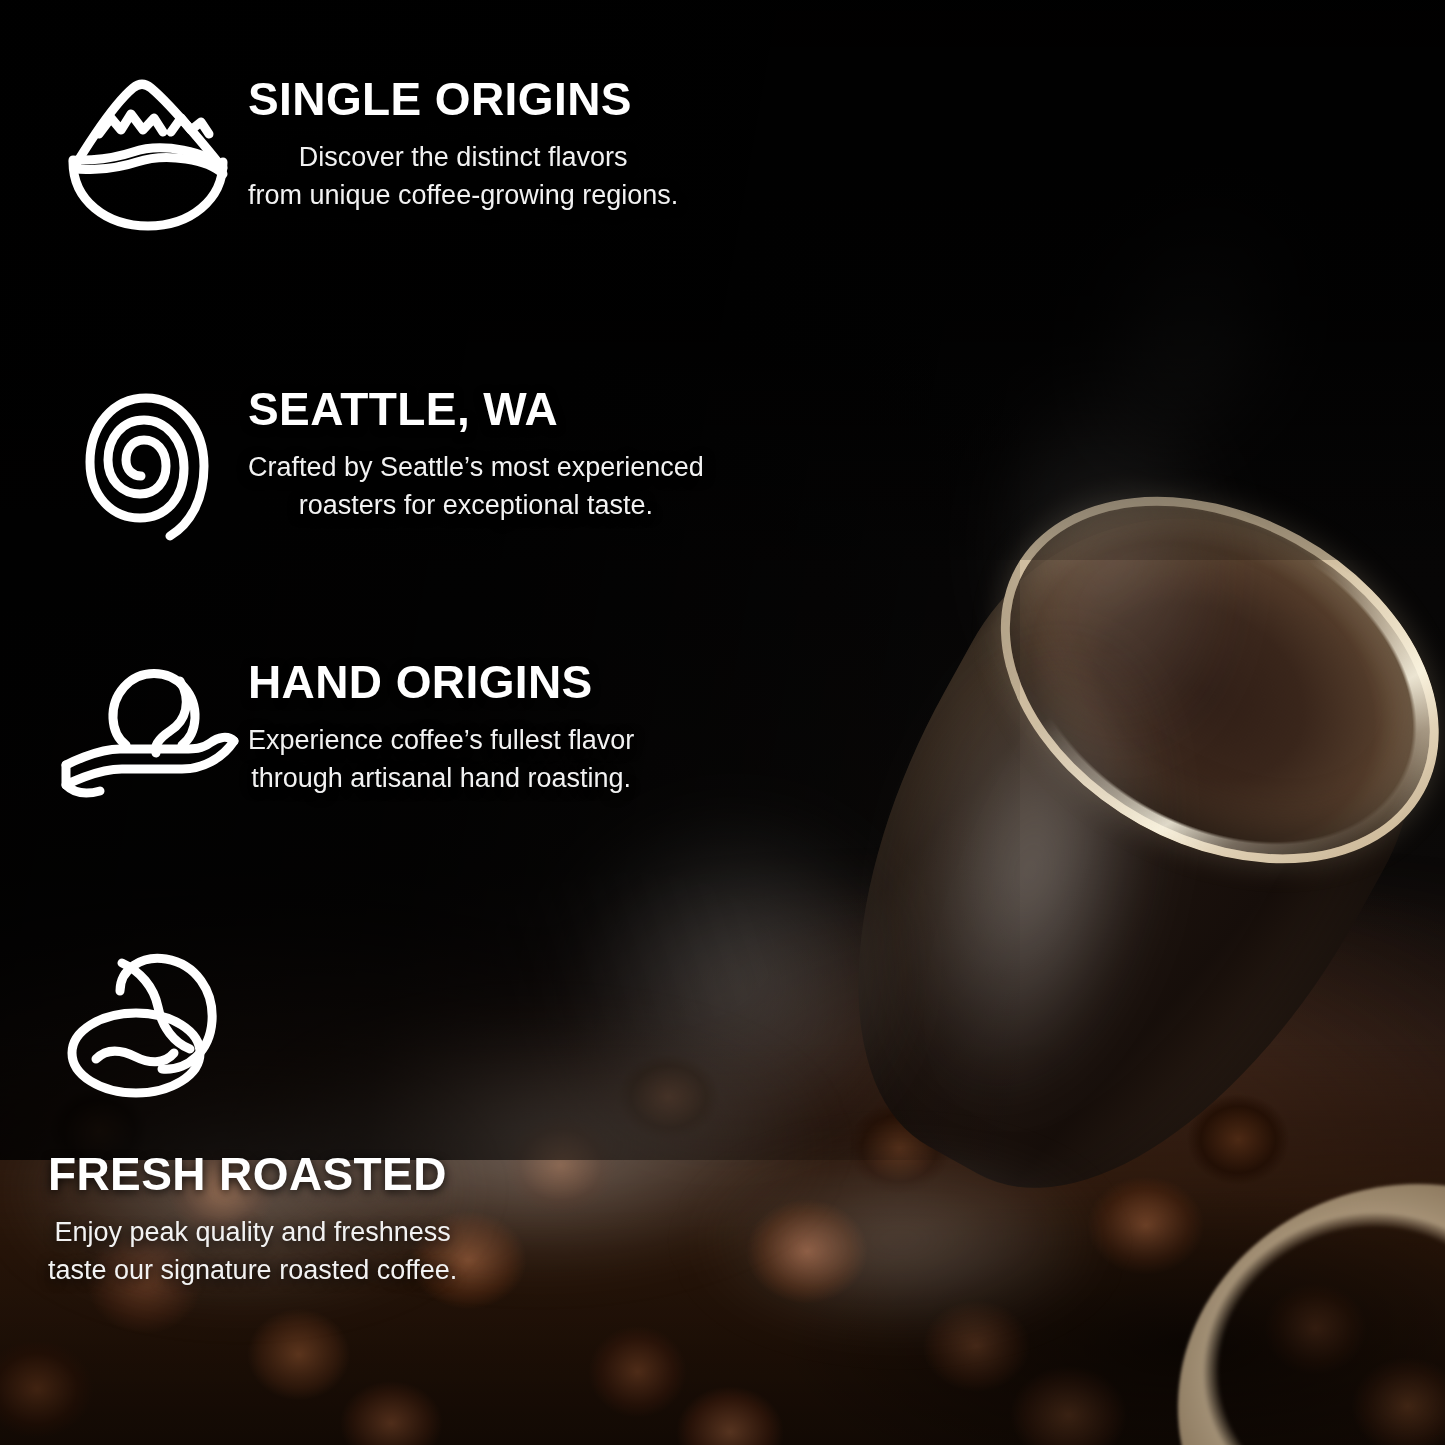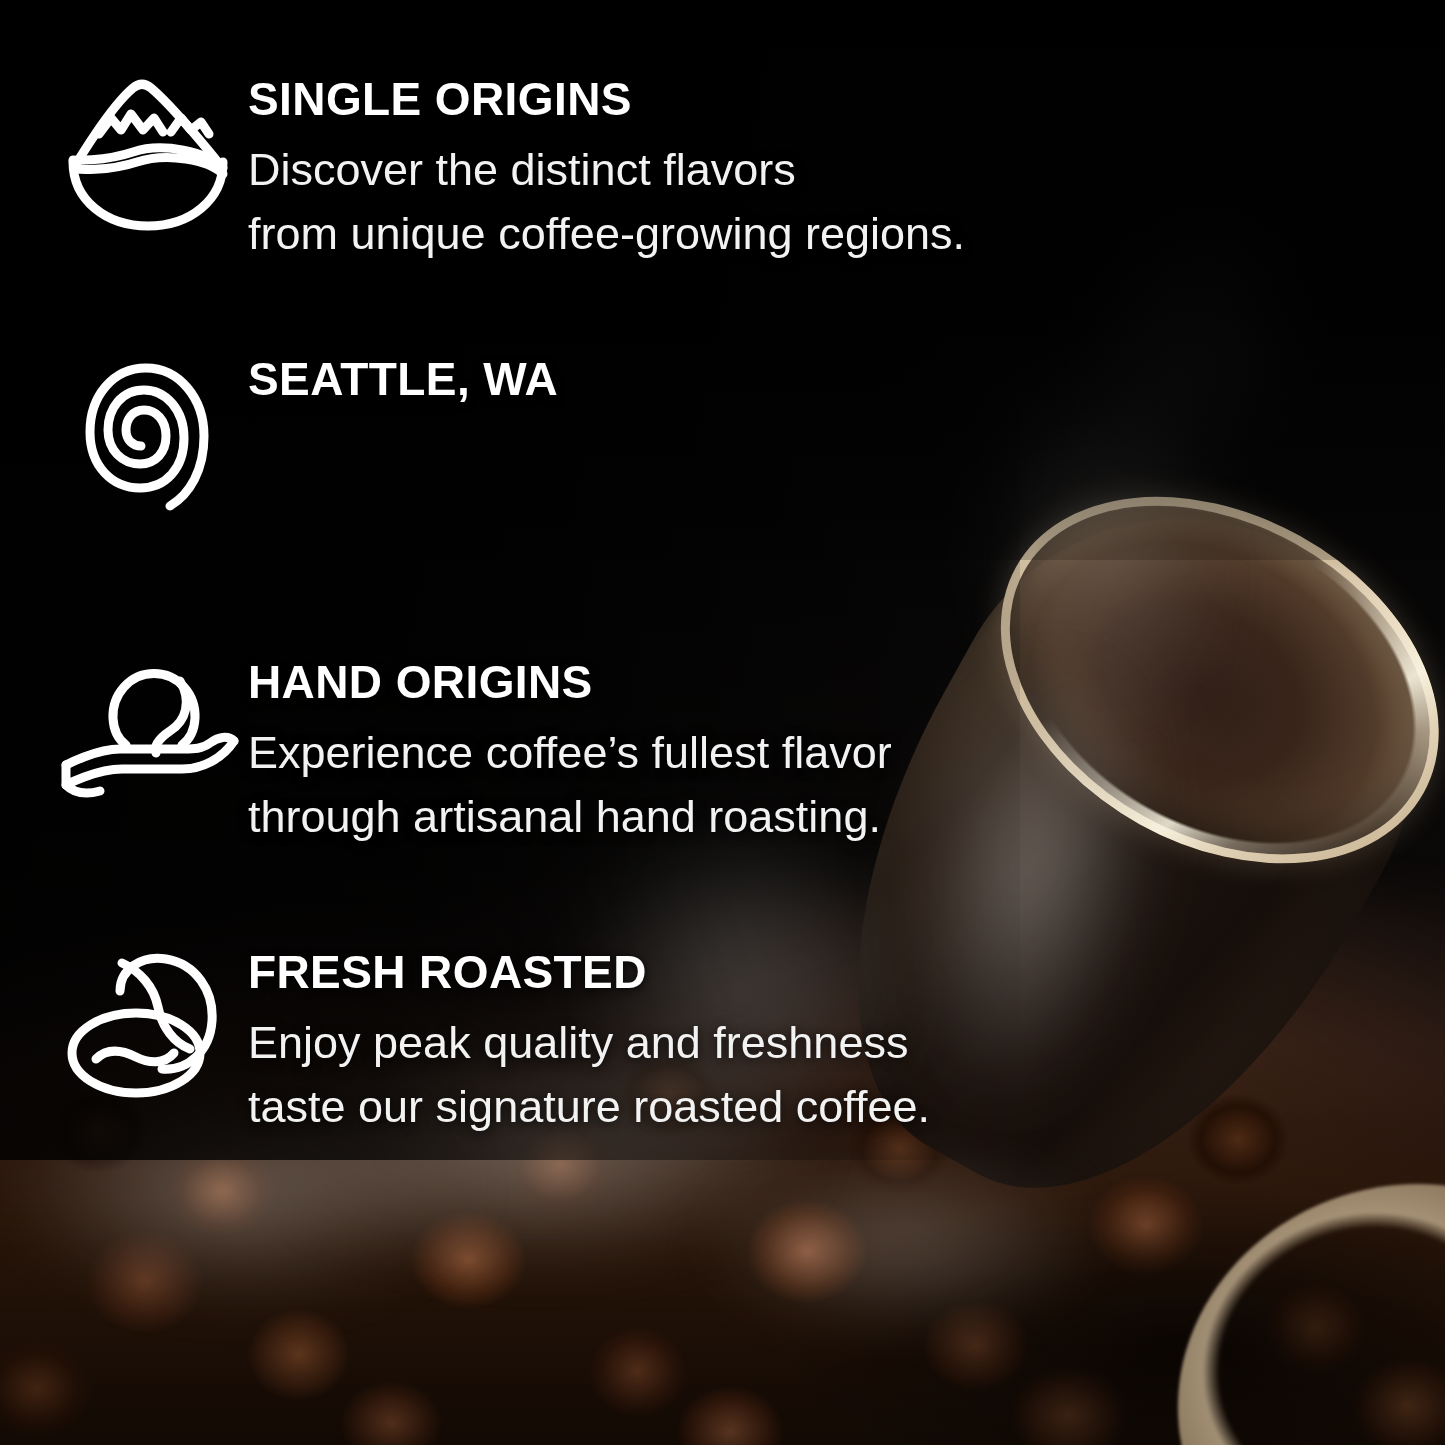--- a/index.html
+++ b/index.html
@@ -244,34 +244,35 @@
     font-size: 46px;
     font-weight: 700;
     letter-spacing: 0.4px;
     color: #ffffff;
     line-height: 1.0;
     margin: 0 0 16px 0;
     white-space: nowrap;
     text-shadow: 0 2px 10px rgba(0,0,0,0.85);
   }
   .feature-desc {
-    font-size: 45px;
+    font-size: 27px;
     font-weight: 400;
     color: #f2f2f2;
     line-height: 1.42;
     margin: 0;
     white-space: pre-line;
     text-shadow: 0 2px 12px rgba(0,0,0,0.9);
+    text-align: center;
   }
 
   
   .f0 { left: 48px;  top: 72px;  }
-  .f1 { left: 48px;  top: 352px; }
+  .f1 { left: 48px;  top: 382px; }
   .f2 { left: 48px;  top: 655px; }
-  .f3 { left: 48px;  top: 945px; }
+  .f3 { left: 48px;  top: 945px; flex-direction: column; }
 </style>
 </head>
 <body>
 
 <div id="stage">
 
   <div class="photo-layer">
     <div class="bg-base"></div>
     <div class="table-glow"></div>
 
@@ -319,20 +320,22 @@
     </div>
 
     <div class="feature f1">
       <div class="feature-icon">
         <svg width="140" height="158" viewBox="0 0 140 158" fill="none" stroke="#ffffff" stroke-width="9" stroke-linecap="round" stroke-linejoin="round">
           <path d="M92 152 C112 140 126 116 126 82 C126 44 101 14 68 14 C35 14 12 42 12 78 C12 112 34 134 62 134 C88 134 106 114 106 84 C106 56 88 36 66 36 C44 36 30 54 30 76 C30 96 44 110 62 110 C78 110 88 98 88 82 C88 66 78 56 66 56 C54 56 48 66 48 76 C48 86 55 92 63 92"></path>
         </svg>
       </div>
       <div class="feature-text">
         <h2 class="feature-title">SEATTLE, WA</h2>
+        <p class="feature-desc">Crafted by Seattle’s most experienced
+roasters for exceptional taste.</p>
       </div>
     </div>
 
     <div class="feature f2">
       <div class="feature-icon">
         <svg width="192" height="152" viewBox="0 0 192 152" fill="none" stroke="#ffffff" stroke-width="9" stroke-linecap="round" stroke-linejoin="round">
           <path d="M74 88 C58 76 56 48 72 30 C88 12 116 12 132 30 C148 48 146 76 130 88"></path>
           <path d="M128 24 C140 44 134 64 118 74 C106 82 102 90 104 96"></path>
           <path d="M14 108 C14 108 44 92 68 92 L132 92 C142 92 150 92 158 86 C166 80 176 78 182 84"></path>
           <path d="M14 108 L14 128 C14 128 44 112 70 112 L130 112 C150 112 170 102 182 84"></path>

